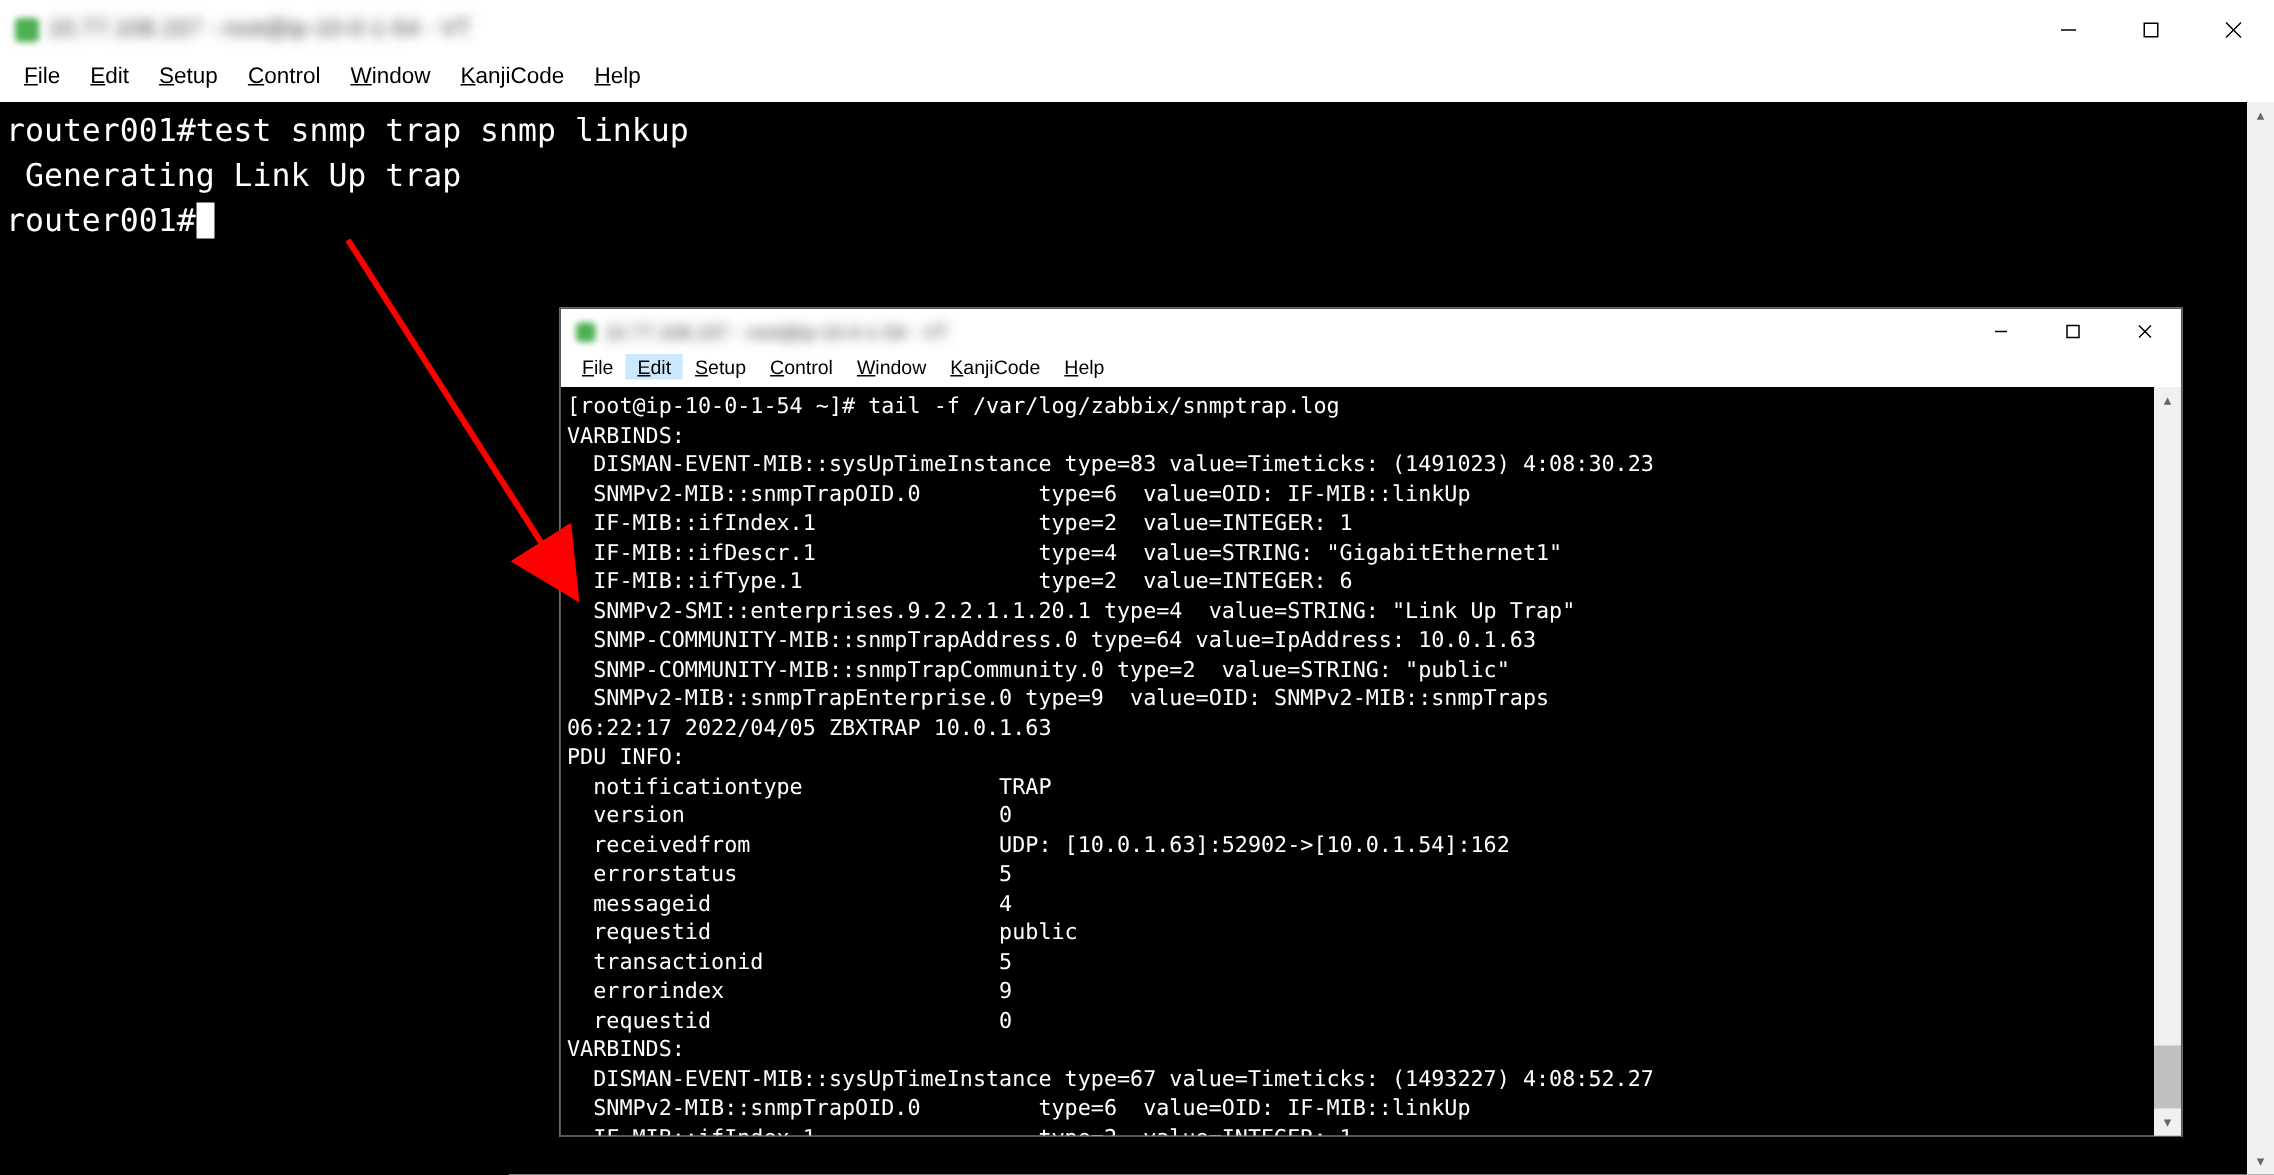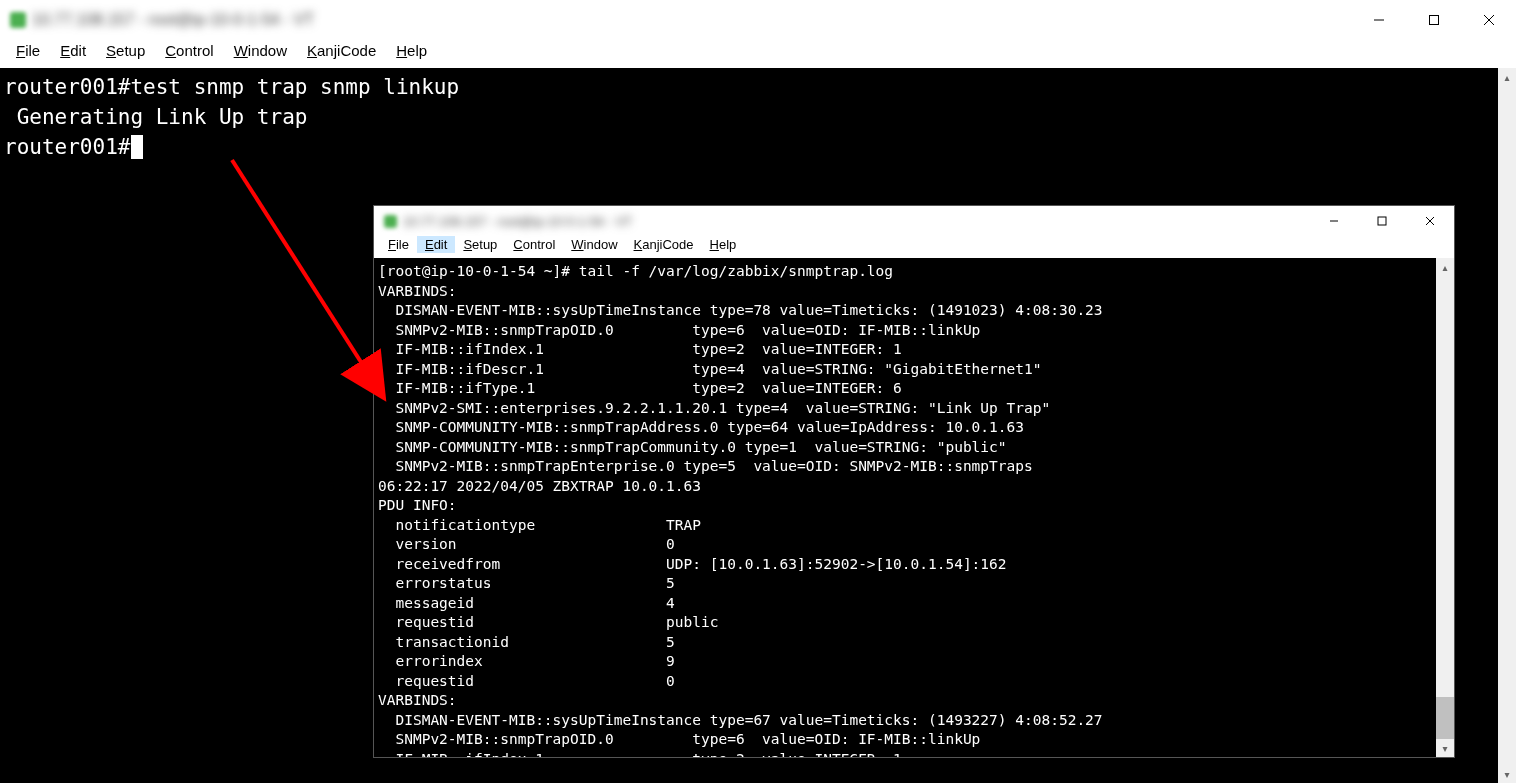--- a/index.html
+++ b/index.html
@@ -199,29 +199,29 @@
     <span class="menu-item highlight"><u>E</u><span>dit</span></span>
     <span class="menu-item"><u>S</u><span>etup</span></span>
     <span class="menu-item"><u>C</u><span>ontrol</span></span>
     <span class="menu-item"><u>W</u><span>indow</span></span>
     <span class="menu-item"><u>K</u><span>anjiCode</span></span>
     <span class="menu-item"><u>H</u><span>elp</span></span>
   </div>
   <div class="term-wrap">
     <div class="term"><span>[root@ip-10-0-1-54 ~]# tail -f /var/log/zabbix/snmptrap.log</span>
 <span>VARBINDS:</span>
-<span>  DISMAN-EVENT-MIB::sysUpTimeInstance type=78 value=Timeticks: (1491023) 4:08:30.23</span>
+<span>  DISMAN-EVENT-MIB::sysUpTimeInstance type=83 value=Timeticks: (1491023) 4:08:30.23</span>
 <span>  SNMPv2-MIB::snmpTrapOID.0         type=6  value=OID: IF-MIB::linkUp</span>
 <span>  IF-MIB::ifIndex.1                 type=2  value=INTEGER: 1</span>
 <span>  IF-MIB::ifDescr.1                 type=4  value=STRING: "GigabitEthernet1"</span>
 <span>  IF-MIB::ifType.1                  type=2  value=INTEGER: 6</span>
 <span>  SNMPv2-SMI::enterprises.9.2.2.1.1.20.1 type=4  value=STRING: "Link Up Trap"</span>
 <span>  SNMP-COMMUNITY-MIB::snmpTrapAddress.0 type=64 value=IpAddress: 10.0.1.63</span>
-<span>  SNMP-COMMUNITY-MIB::snmpTrapCommunity.0 type=1  value=STRING: "public"</span>
-<span>  SNMPv2-MIB::snmpTrapEnterprise.0 type=5  value=OID: SNMPv2-MIB::snmpTraps</span>
+<span>  SNMP-COMMUNITY-MIB::snmpTrapCommunity.0 type=2  value=STRING: "public"</span>
+<span>  SNMPv2-MIB::snmpTrapEnterprise.0 type=9  value=OID: SNMPv2-MIB::snmpTraps</span>
 <span>06:22:17 2022/04/05 ZBXTRAP 10.0.1.63</span>
 <span>PDU INFO:</span>
 <span>  notificationtype               TRAP</span>
 <span>  version                        0</span>
 <span>  receivedfrom                   UDP: [10.0.1.63]:52902-&gt;[10.0.1.54]:162</span>
 <span>  errorstatus                    5</span>
 <span>  messageid                      4</span>
 <span>  requestid                      public</span>
 <span>  transactionid                  5</span>
 <span>  errorindex                     9</span>

